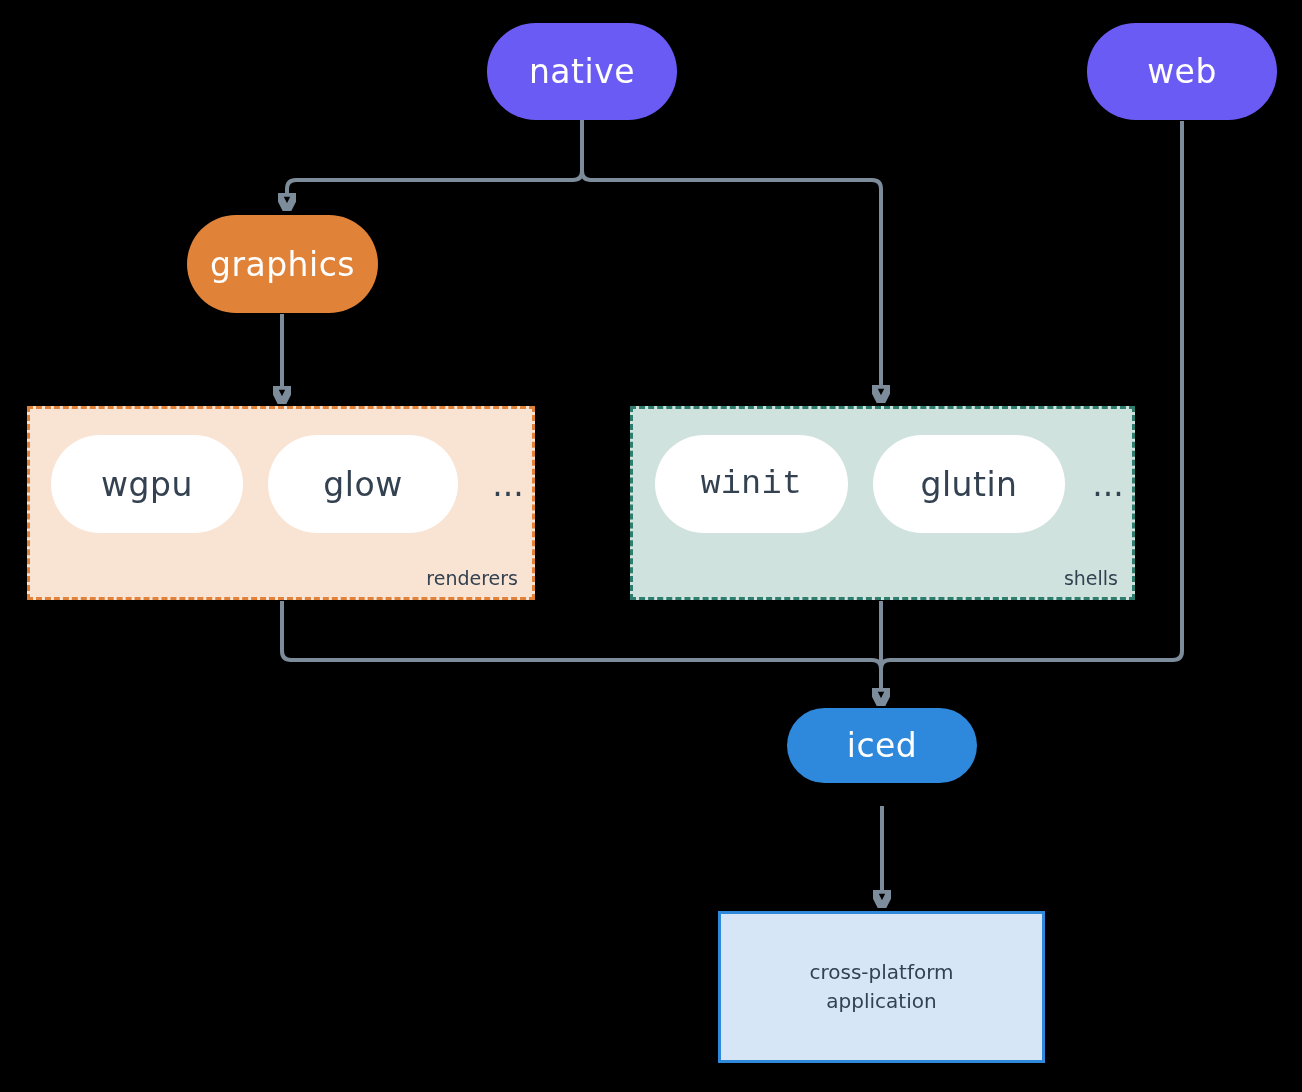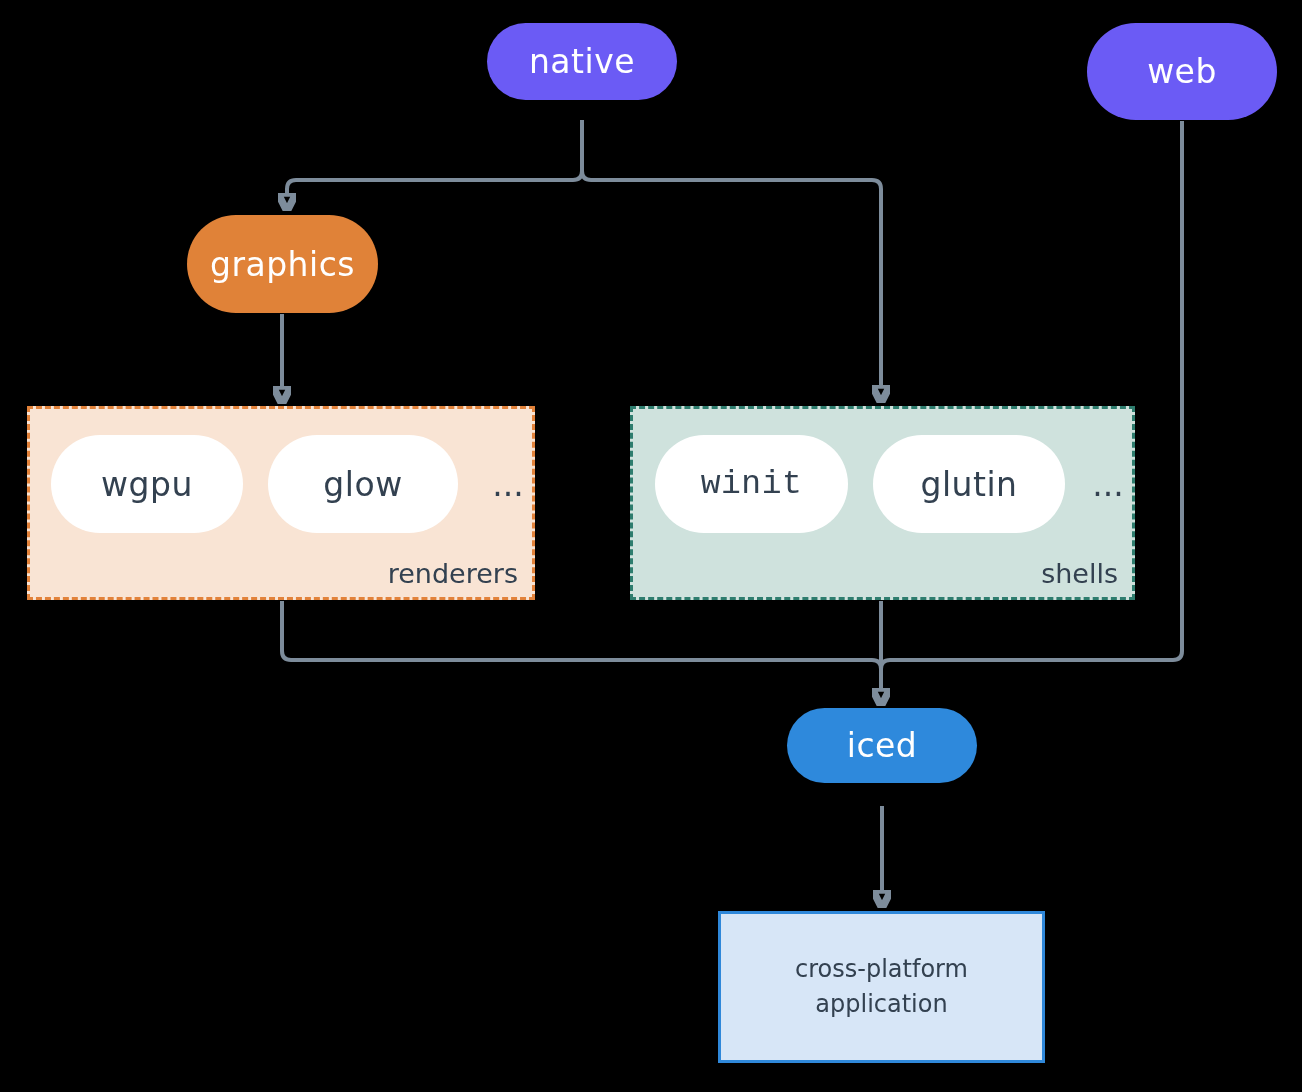--- a/index.html
+++ b/index.html
@@ -42,37 +42,37 @@
   .pill-white{background:var(--pill-bg);color:var(--text-dark);}
   .group{
     position:absolute;
     box-sizing:border-box;
     border:3px dashed;
   }
   .group-renderers{background:var(--renderers-bg);border-color:var(--renderers-border);}
   .group-shells{background:var(--shells-bg);border-color:var(--shells-border);}
   .group-label{
     position:absolute;right:14px;bottom:8px;
-    font-size:27px;color:var(--text-dark);
+    font-size:19px;color:var(--text-dark);
   }
   .ellipsis{
     position:absolute;top:26px;height:98px;
     display:flex;align-items:center;justify-content:center;
     font-size:33px;color:var(--text-dark);
   }
   .app-box{
     position:absolute;
     box-sizing:border-box;
     background:var(--app-bg);
     border:3px solid var(--app-border);
     display:flex;flex-direction:column;align-items:center;justify-content:center;
-    color:var(--text-dark);font-size:24px;line-height:1.45;
+    color:var(--text-dark);font-size:20px;line-height:1.45;
   }
   
-  .node-native{left:487px;top:23px;width:190px;height:77px;}
+  .node-native{left:487px;top:23px;width:190px;height:97px;}
   .node-web{left:1087px;top:23px;width:190px;height:97px;}
   .node-graphics{left:187px;top:215px;width:191px;height:98px;}
   .group-renderers{left:27px;top:406px;width:508px;height:194px;}
   .node-wgpu{left:21px;top:26px;width:192px;height:98px;}
   .node-glow{left:238px;top:26px;width:190px;height:98px;}
   .ellipsis-renderers{left:448px;width:60px;}
   .group-shells{left:630px;top:406px;width:505px;height:194px;}
   .node-winit{left:22px;top:26px;width:193px;height:98px;font-family:Liberation Mono, monospace;}
   .node-glutin{left:240px;top:26px;width:192px;height:98px;}
   .ellipsis-shells{left:445px;width:60px;}

